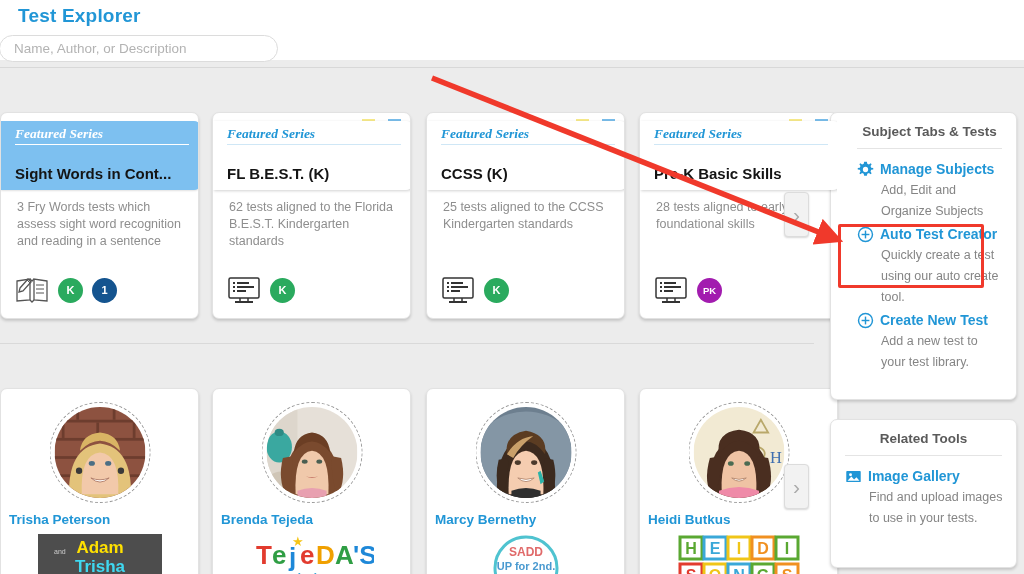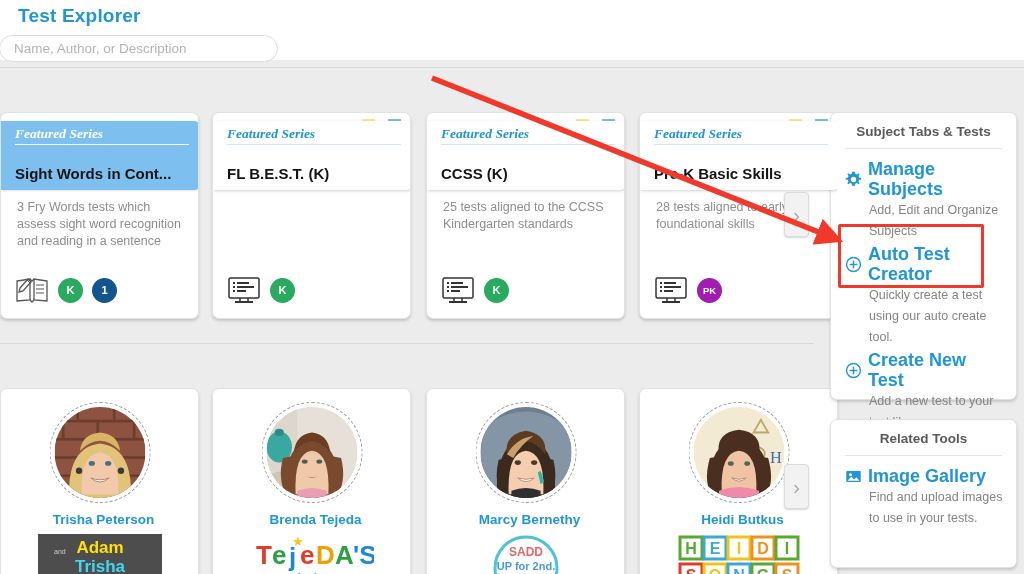--- a/index.html
+++ b/index.html
@@ -142,43 +142,43 @@
     width: 101px; height: 101px; border-radius: 50%;
     border: 1px dashed #9a9a9a;
     padding: 4px;
   }
   .au-photo-inner {
     width: 100%; height: 100%; border-radius: 50%;
     overflow: hidden; position: relative;
   }
   .au-name {
     position: absolute; left: 8px; right: 0; top: 123px;
-    text-align: center; font-size: 13.5px; font-weight: bold;
+    text-align: left; font-size: 13.5px; font-weight: bold;
     color: #2196d6;
   }
   .au-logo {
     position: absolute; left: 50%; transform: translateX(-50%);
     top: 145px; width: 124px; height: 55px; overflow: hidden;
   }
 
   
   .side-panel { left: 830px; width: 187px; }
-  .panel-subjects { top: 112px; height: 288px; }
+  .panel-subjects { top: 112px; height: 288px; padding-left: 12px; }
   .panel-related { top: 419px; height: 149px; }
   .panel-head {
     text-align: center; font-size: 13.5px; font-weight: bold;
     color: #5a5a5a; padding: 11px 0 9px;
   }
   .panel-rule {
     height: 1px; background: #e4e4e4; margin: 0 14px 10px;
   }
   .panel-item { padding: 0 12px 2px 14px; }
   .panel-item-head {
     display: flex; align-items: center; gap: 6px;
-    font-size: 18px; font-weight: bold; color: #2196d6;
+    font-size: 14px; font-weight: bold; color: #2196d6;
     line-height: 20px;
   }
   .panel-item-desc {
     font-size: 12.5px; line-height: 21px; color: #858585;
     padding-left: 24px; padding-top: 1px;
   }
   .pi-icon { width: 17px; height: 17px; flex: 0 0 17px; display: block; }
 
   
   .highlight-box {
@@ -235,20 +235,21 @@
     <div class="fs-squares">
       <div class="sq" style="left:0px;top:0px;background:#f6e98a"></div>
       <div class="sq" style="left:26px;top:0px;background:#79bdea"></div>
       <div class="sq" style="left:13px;top:13px;background:#5cc3b2"></div>
       <div class="sq" style="left:26px;top:26px;background:#b884d6"></div>
     </div>
     <div class="fs-banner">
       <div class="fs-eyebrow">Featured Series</div>
       <div class="fs-title">FL B.E.S.T. (K)</div>
     </div>
+    <div class="fs-desc">62 tests aligned to the Florida B.E.S.T. Kindergarten standards</div>
     <div class="fs-icons">
       <svg class="type-icon" viewBox="0 0 34 28">
         <rect x="2" y="2" width="30" height="20" rx="1.5" fill="#fff" stroke="#333" stroke-width="1.5"></rect>
         <line x1="13" y1="22" x2="13" y2="25" stroke="#333" stroke-width="1.5"></line>
         <line x1="21" y1="22" x2="21" y2="25" stroke="#333" stroke-width="1.5"></line>
         <line x1="8" y1="26" x2="26" y2="26" stroke="#333" stroke-width="1.8"></line>
         <rect x="6" y="6" width="2" height="2" fill="#333"></rect>
         <rect x="6" y="10" width="2" height="2" fill="#333"></rect>
         <rect x="6" y="14" width="2" height="2" fill="#333"></rect>
         <rect x="10" y="6" width="12" height="2" fill="#333"></rect>

